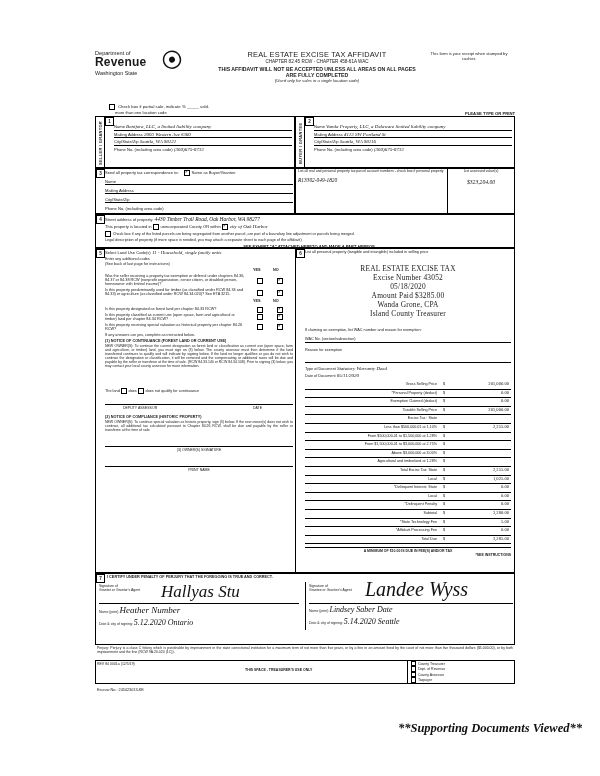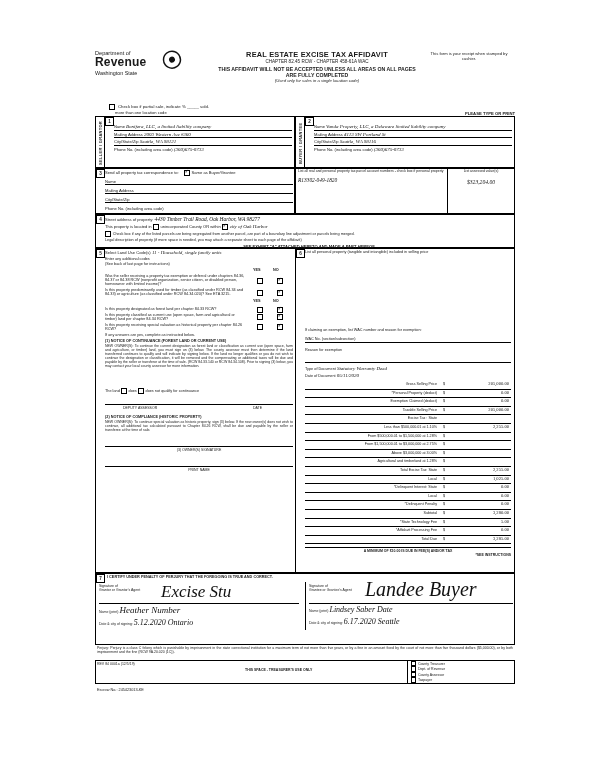--- a/index.html
+++ b/index.html
@@ -6,21 +6,21 @@
   body{width:600px;height:776px;position:relative;font-family:"Liberation Sans",sans-serif;color:#1a1a1a;}
   .page{position:absolute;left:0;top:0;width:600px;height:776px;}
   .doc{position:absolute;left:95px;top:48px;width:420px;height:660px;border:0;font-size:4.2px;}
   .hdr{position:relative;height:42px;}
   .deptlogo{position:absolute;left:0;top:2px;width:120px;font-size:6px;line-height:1.15;}
   .deptlogo .d1{font-size:5.6px;}
   .deptlogo .d2{font-size:12px;font-weight:bold;letter-spacing:.2px;}
   .deptlogo .d3{font-size:5.4px;}
   .swirl{position:absolute;left:66px;top:0px;font-size:22px;color:#111;font-family:"Liberation Serif",serif;}
   .titleblock{position:absolute;left:122px;top:2px;width:200px;text-align:center;}
-  .titleblock .t1{font-size:7.4px;font-weight:bold;letter-spacing:.2px;}
+  .titleblock .t1{font-size:7.4px;font-weight:normal;letter-spacing:.2px;}
   .titleblock .t2{font-size:4.6px;}
   .titleblock .t3{font-size:5.2px;font-weight:bold;margin-top:2px;}
   .titleblock .t4{font-size:4.2px;font-style:italic;}
   .recnote{position:absolute;right:0;top:3px;width:92px;text-align:center;font-size:4.1px;line-height:1.3;}
   .typeprint{position:absolute;right:0;top:63px;font-size:4.2px;font-weight:bold;}
   .chkline{position:absolute;left:14px;top:56px;font-size:4.3px;}
   .chkline2{position:absolute;left:20px;top:62px;font-size:4.1px;}
   .box{position:absolute;border:0.7px solid #000;box-sizing:border-box;}
   .sb{position:absolute;font-size:4.6px;font-weight:bold;border:0.7px solid #000;width:7px;height:7px;text-align:center;line-height:7px;background:#fff;}
   .vert{writing-mode:vertical-rl;transform:rotate(180deg);font-size:4px;font-weight:bold;text-align:center;line-height:1.05;letter-spacing:.3px;}
@@ -191,20 +191,28 @@
       </div>
       <div style="margin-top:14px;border-top:0.6px solid #000;text-align:center;">
         <span class="tiny">PRINT NAME</span>
       </div>
     </div>
 
     <div class="sb" style="left:201px;top:201px;">6</div>
     <div style="position:absolute;left:210px;top:202px;width:206px;">
       <div class="small">List all personal property (tangible and intangible) included in selling price</div>
 
+      <div class="stampbox" style="left:0;top:14px;width:206px;">
+        <div class="stampline">REAL ESTATE EXCISE TAX</div>
+        <div class="stampline">Excise Number 43052</div>
+        <div class="stampline">05/18/2020</div>
+        <div class="stampline">Amount Paid $3285.00</div>
+        <div class="stampline">Wanda Grone, CPA</div>
+        <div class="stampline">Island County Treasurer</div>
+      </div>
 
       <div class="small" style="margin-top:74px;">If claiming an exemption, list WAC number and reason for exemption:</div>
       <div class="small" style="margin-top:5px;border-bottom:0.6px solid #000;padding-bottom:1px;">WAC No. (section/subsection)</div>
       <div class="small" style="margin-top:5px;">Reason for exemption</div>
       <div style="height:10px;border-bottom:0.6px solid #000;"></div>
       <div class="small" style="margin-top:3px;"><span>Type of Document</span> <span class="hand" style="font-size:5px;">Statutory Warranty Deed</span></div>
       <div class="small" style="margin-top:2px;"><span>Date of Document</span> <span class="hand" style="font-size:5px;">05/11/2020</span></div>
 
       <div id="tax-rows" style="margin-top:3px;">
           <div style="position: relative; height: 7.6px; border-bottom: 0.5px solid rgb(0, 0, 0);">
@@ -308,41 +316,42 @@
       <div class="tiny b" style="text-align:right;">*SEE INSTRUCTIONS</div>
     </div>
 
     <div class="box" style="left:0;top:525px;width:420px;height:72px;"></div>
     <div class="sb" style="left:1px;top:526px;">7</div>
     <div class="small b" style="position:absolute;left:12px;top:527px;">I CERTIFY UNDER PENALTY OF PERJURY THAT THE FOREGOING IS TRUE AND CORRECT.</div>
     <div class="vline" style="left:210px;top:534px;height:48px;"></div>
 
     <div style="position:absolute;left:4px;top:536px;width:200px;">
       <div class="tiny">Signature of<br>Grantor or Grantor's Agent</div>
-      <div class="bigsig" style="position:absolute;left:62px;top:-2px;">Excise Stu</div>
+      <div class="bigsig" style="position:absolute;left:62px;top:-2px;">Hallyas Stu</div>
       <div class="tiny" style="margin-top:11px;border-top:0.6px solid #000;padding-top:1px;"><span>Name (print)</span> <span class="hand" style="font-size:9px;">Heather Number</span></div>
       <div class="tiny" style="margin-top:3px;"><span>Date &amp; city of signing:</span> <span class="hand" style="font-size:8px;font-style:italic;">5.12.2020  Ontario</span></div>
     </div>
 
     <div style="position:absolute;left:214px;top:536px;width:204px;">
       <div class="tiny">Signature of<br>Grantee or Grantee's Agent</div>
-      <div class="bigsig" style="position:absolute;left:56px;top:-6px;font-size:20px;">Landee Buyer</div>
+      <div class="bigsig" style="position:absolute;left:56px;top:-6px;font-size:20px;">Landee Wyss</div>
       <div class="tiny" style="margin-top:11px;border-top:0.6px solid #000;padding-top:1px;"><span>Name (print)</span> <span class="hand" style="font-size:8px;">Lindsey Saber Date</span></div>
-      <div class="tiny" style="margin-top:3px;"><span>Date &amp; city of signing:</span> <span class="hand" style="font-size:8px;">6.17.2020  Seattle</span></div>
+      <div class="tiny" style="margin-top:3px;"><span>Date &amp; city of signing:</span> <span class="hand" style="font-size:8px;">5.14.2020  Seattle</span></div>
     </div>
 
     <div class="tiny" style="position:absolute;left:2px;top:598px;width:416px;text-align:justify;">Perjury: Perjury is a class C felony which is punishable by imprisonment in the state correctional institution for a maximum term of not more than five years, or by a fine in an amount fixed by the court of not more than five thousand dollars ($5,000.00), or by both imprisonment and the fine (RCW 9A.20.020 (1C)).</div>
 
     <div class="box" style="left:0;top:612px;width:420px;height:24px;"></div>
     <div class="vline" style="left:312px;top:612px;height:24px;"></div>
     <div class="tiny" style="position:absolute;left:2px;top:614px;">REV 84 0001a (12/5/19)</div>
     <div class="tiny b" style="position:absolute;left:150px;top:620px;">THIS SPACE - TREASURER'S USE ONLY</div>
     <div style="position:absolute;left:316px;top:613px;">
       <div class="tiny"><span class="cbx" style="width:3.4px;height:3.4px;"></span><span>County Treasurer</span></div>
       <div class="tiny"><span class="cbx" style="width:3.4px;height:3.4px;"></span><span>Dept. of Revenue</span></div>
       <div class="tiny"><span class="cbx" style="width:3.4px;height:3.4px;"></span><span>County Assessor</span></div>
       <div class="tiny"><span class="cbx" style="width:3.4px;height:3.4px;"></span><span>Taxpayer</span></div>
     </div>
     <div class="small" style="position:absolute;left:2px;top:640px;"><span>Escrow No.:</span> <span>245423013-KE</span></div>
 
   </div>
 
+  <div class="supp">**Supporting Documents Viewed**</div>
 </div>
 
 </body></html>

